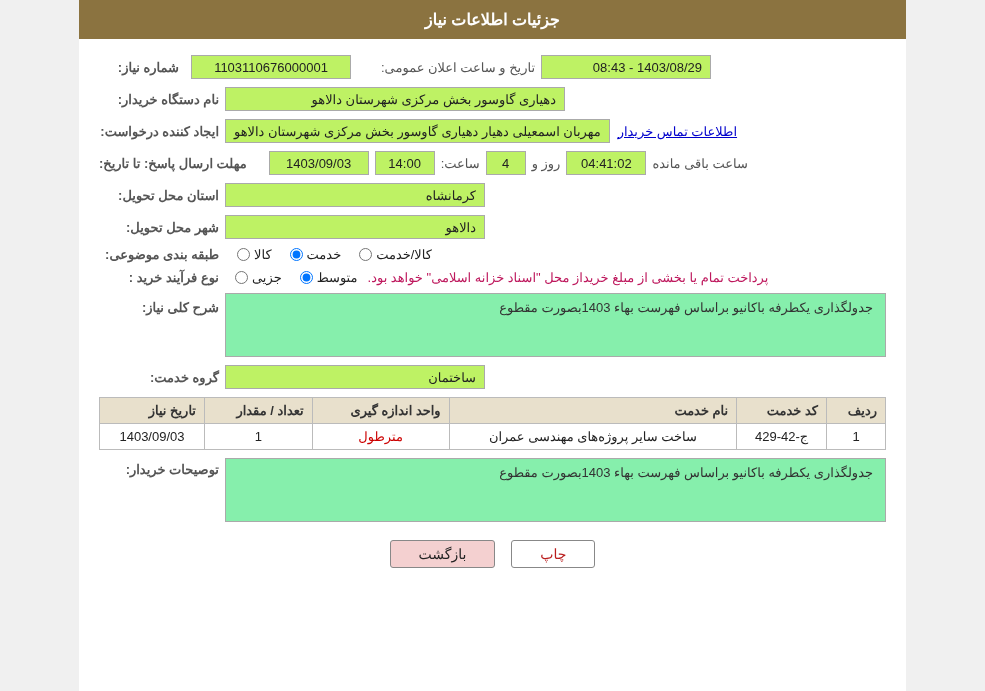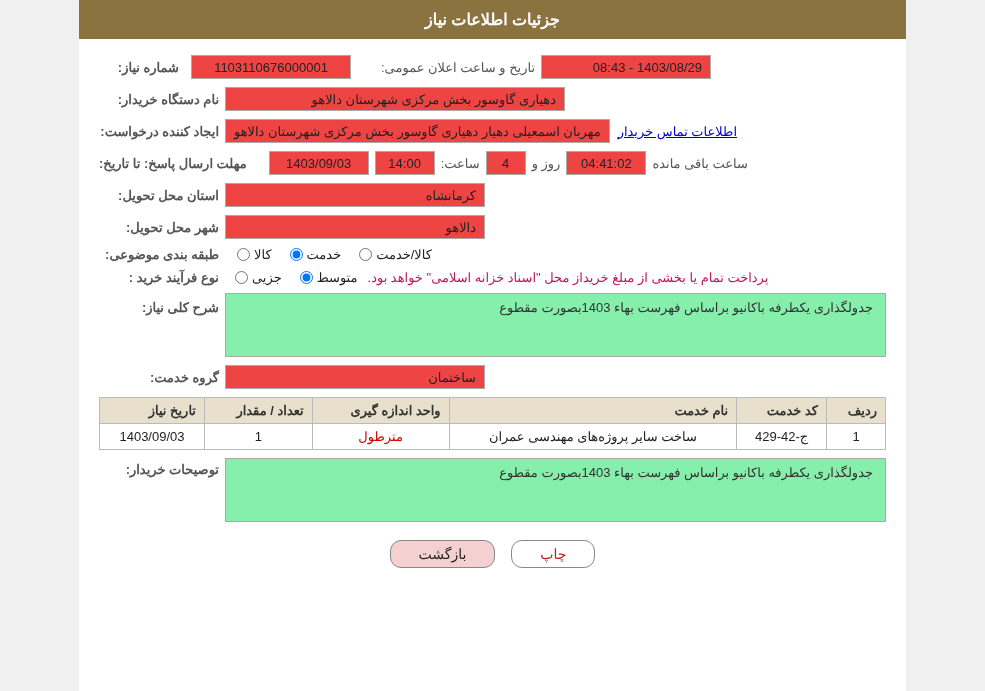--- a/index.html
+++ b/index.html
@@ -36,21 +36,21 @@
     .label {
       color: #555;
       font-weight: bold;
       white-space: nowrap;
       margin-right: 6px;
       text-align: right;
       min-width: 120px;
     }
     .value-box {
       border: 1px solid #aaa;
-      background: #ef4444;
+      background: #bef264;
       padding: 3px 8px;
       min-width: 200px;
       text-align: right;
       color: #222;
       height: 24px;
       line-height: 18px;
     }
     .value-box.wide { min-width: 340px; }
     .value-box.mid { min-width: 260px; }
     .value-box.narrow { min-width: 120px; }
@@ -132,21 +132,21 @@
       justify-content: center;
       gap: 16px;
       margin-top: 18px;
       margin-bottom: 10px;
     }
     .btn {
       padding: 5px 28px;
       font-size: 14px;
       cursor: pointer;
       border: 1px solid #888;
-      border-radius: 11px;
+      border-radius: 3px;
       font-family: Tahoma, Arial, sans-serif;
     }
     .btn-print {
       background: #fff;
       color: #b91c1c;
     }
     .btn-back {
       background: #f4d0d0;
       color: #222;
     }

